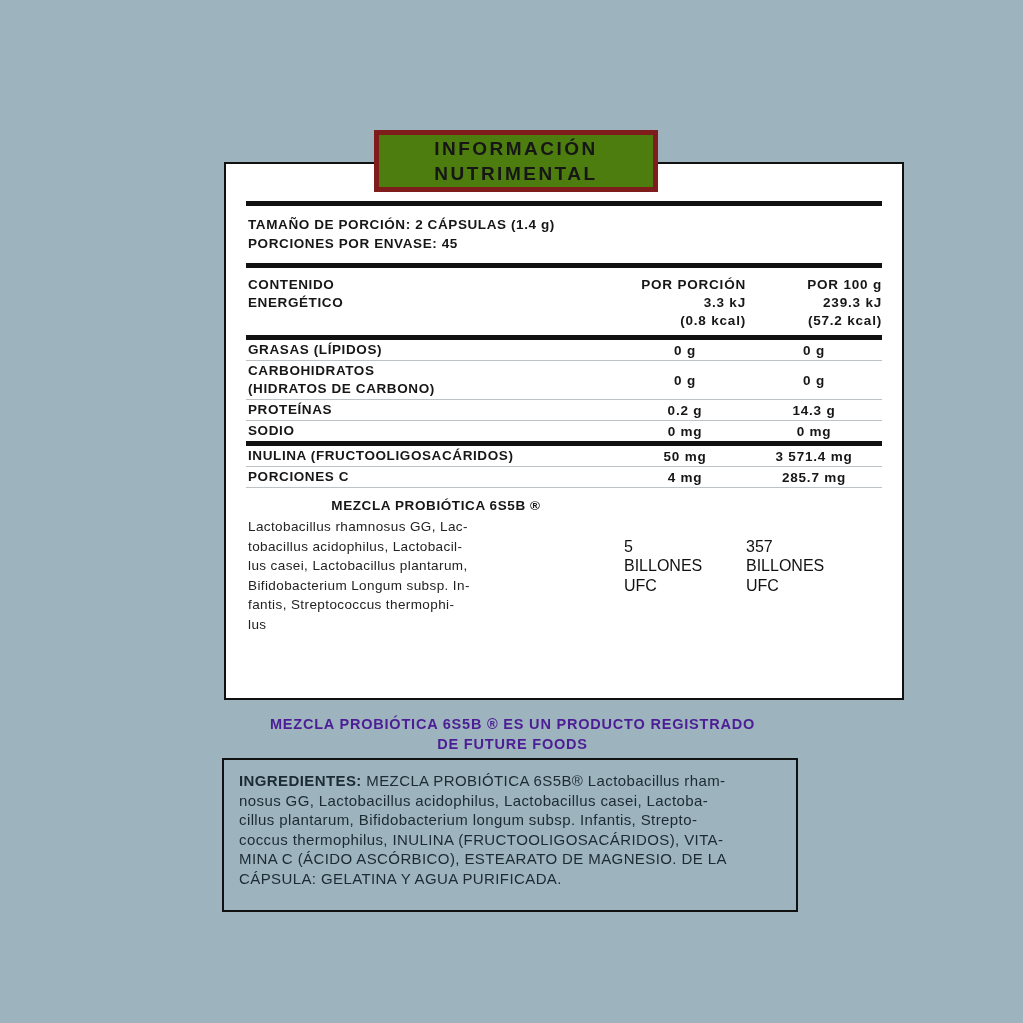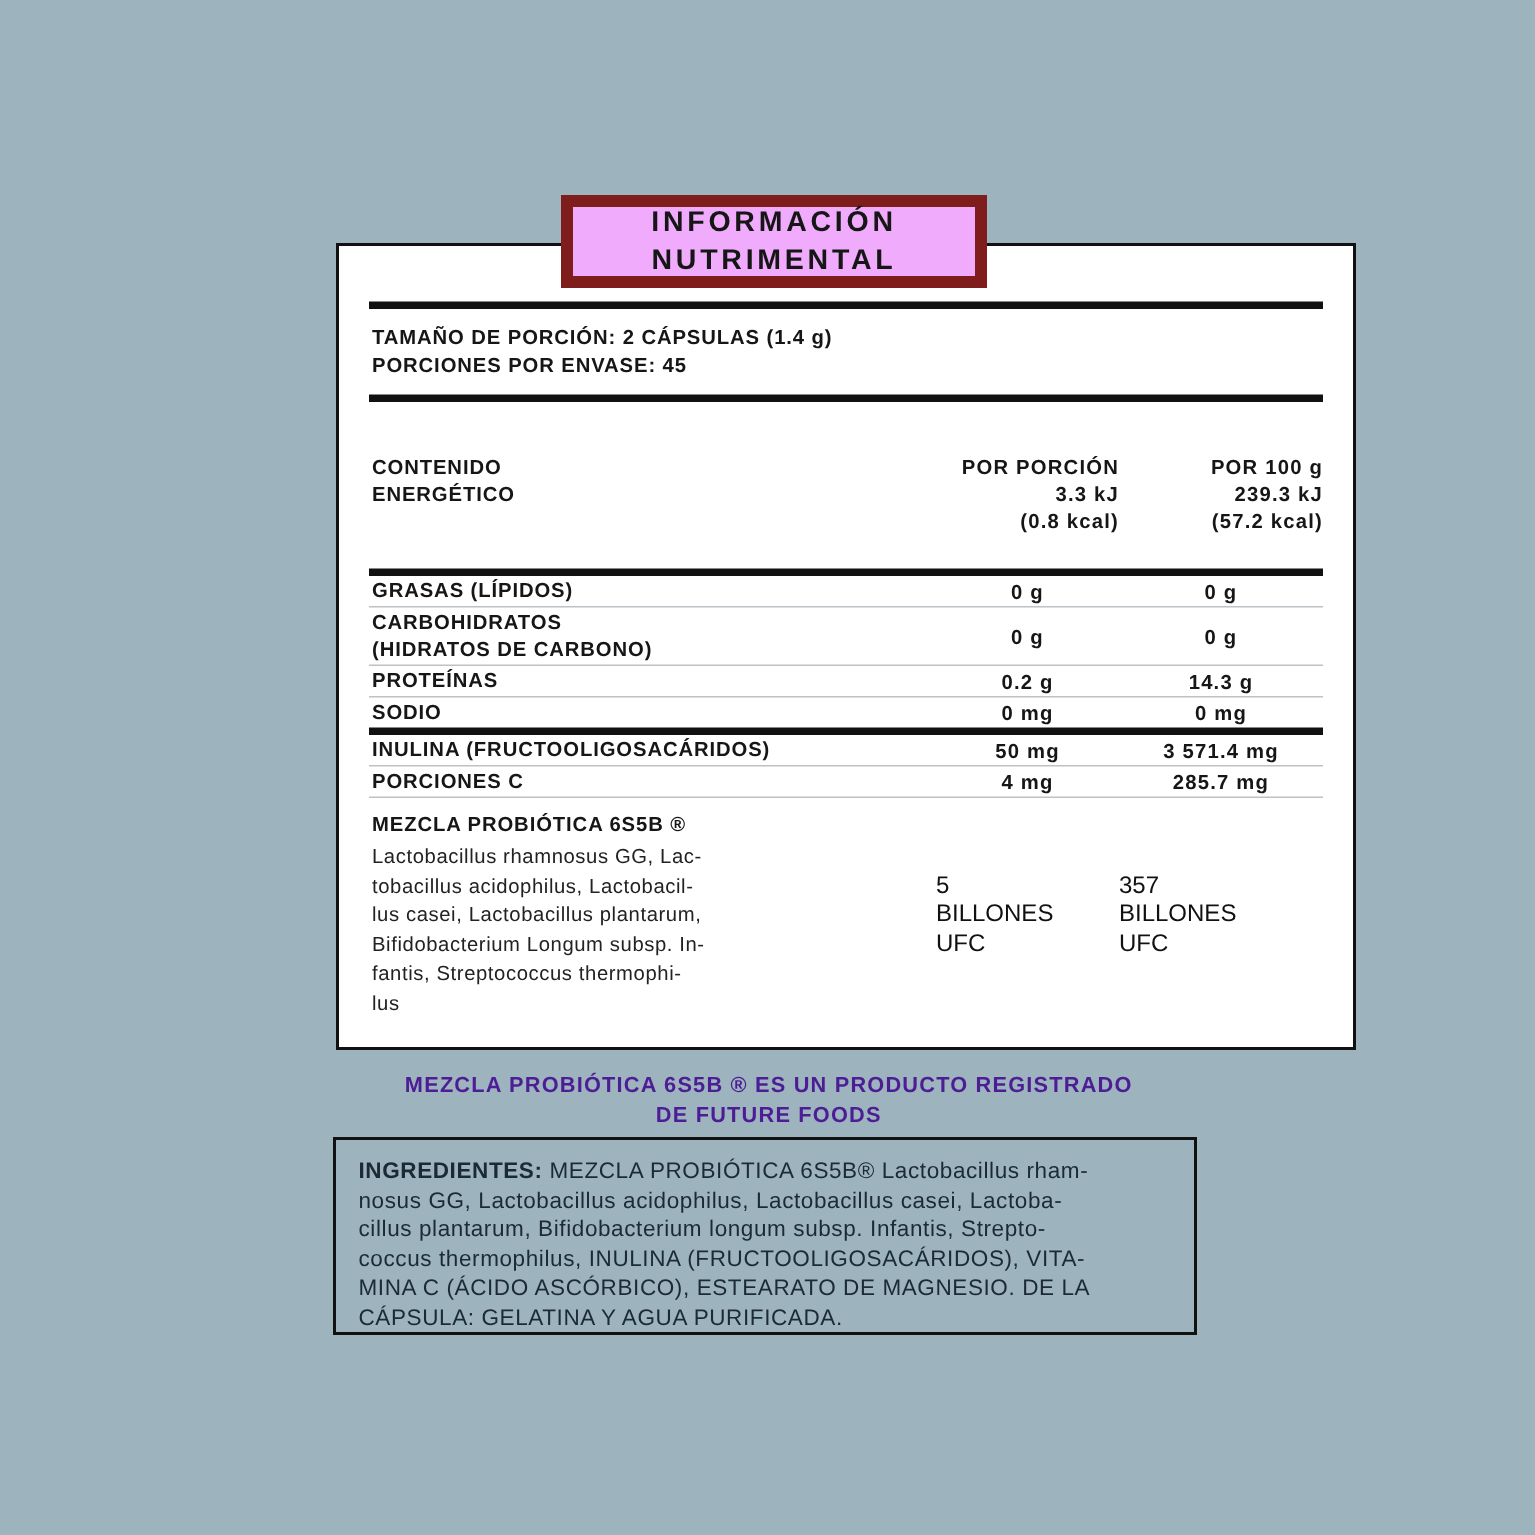--- a/index.html
+++ b/index.html
@@ -11,22 +11,22 @@
     position: relative;
     overflow: hidden;
   }
   .pre { white-space: pre-line; }
 
   
   .title-box {
     position: absolute;
     left: 374px; top: 130px;
     width: 284px; height: 62px;
-    background: #f0abfc;
-    border: 8px solid #7f1d1d;
+    background: #4d7c0f;
+    border: 5px solid #7f1d1d;
     z-index: 3;
     display: flex; align-items: center; justify-content: center;
     text-align: center;
   }
   .title-box .title-text {
     font-weight: bold;
     font-size: 19px;
     line-height: 25px;
     letter-spacing: 2.5px;
     color: #161616;
@@ -68,37 +68,38 @@
     color: #161616;
   }
   .grid-row .val {
     font-weight: bold;
     font-size: 13.5px;
     letter-spacing: 0.8px;
     text-align: center;
     color: #161616;
   }
 
-  .energy-row { padding: 8px 0 22px 0; align-items: start; margin-top: 27px; }
+  .energy-row { padding: 8px 0 5px 0; align-items: start; }
   .energy-row .val { line-height: 18px; text-align: right; }
   .nutrient-row { padding: 1px 0; }
 
   .probiotic-row {
     display: grid;
     grid-template-columns: 1fr 122px 136px;
     align-items: center;
     padding: 10px 0 12px 0;
   }
   .probiotic-left .heading {
     font-weight: bold;
     font-size: 13.5px;
     letter-spacing: 0.6px;
     padding-left: 2px;
     margin-bottom: 4px;
     color: #161616;
+    text-align: center;
   }
   .probiotic-left .desc {
     font-size: 13.5px;
     line-height: 19.5px;
     letter-spacing: 0.4px;
     padding-left: 2px;
     color: #222;
   }
   .probiotic-row .val { line-height: 19.5px; }
 
@@ -113,21 +114,21 @@
     letter-spacing: 0.8px;
     color: #4c1d95;
     z-index: 1;
     text-align: center;
   }
 
   
   .ingredients-box {
     position: absolute;
     left: 222px; top: 758px;
-    width: 576px; height: 132px;
+    width: 576px; height: 154px;
     border: 2px solid #111;
     padding: 11px 15px;
     z-index: 1;
   }
   .ingredients-box .ing-line {
     font-size: 15px;
     line-height: 19.5px;
     letter-spacing: 0.4px;
     color: #1b2a33;
   }

